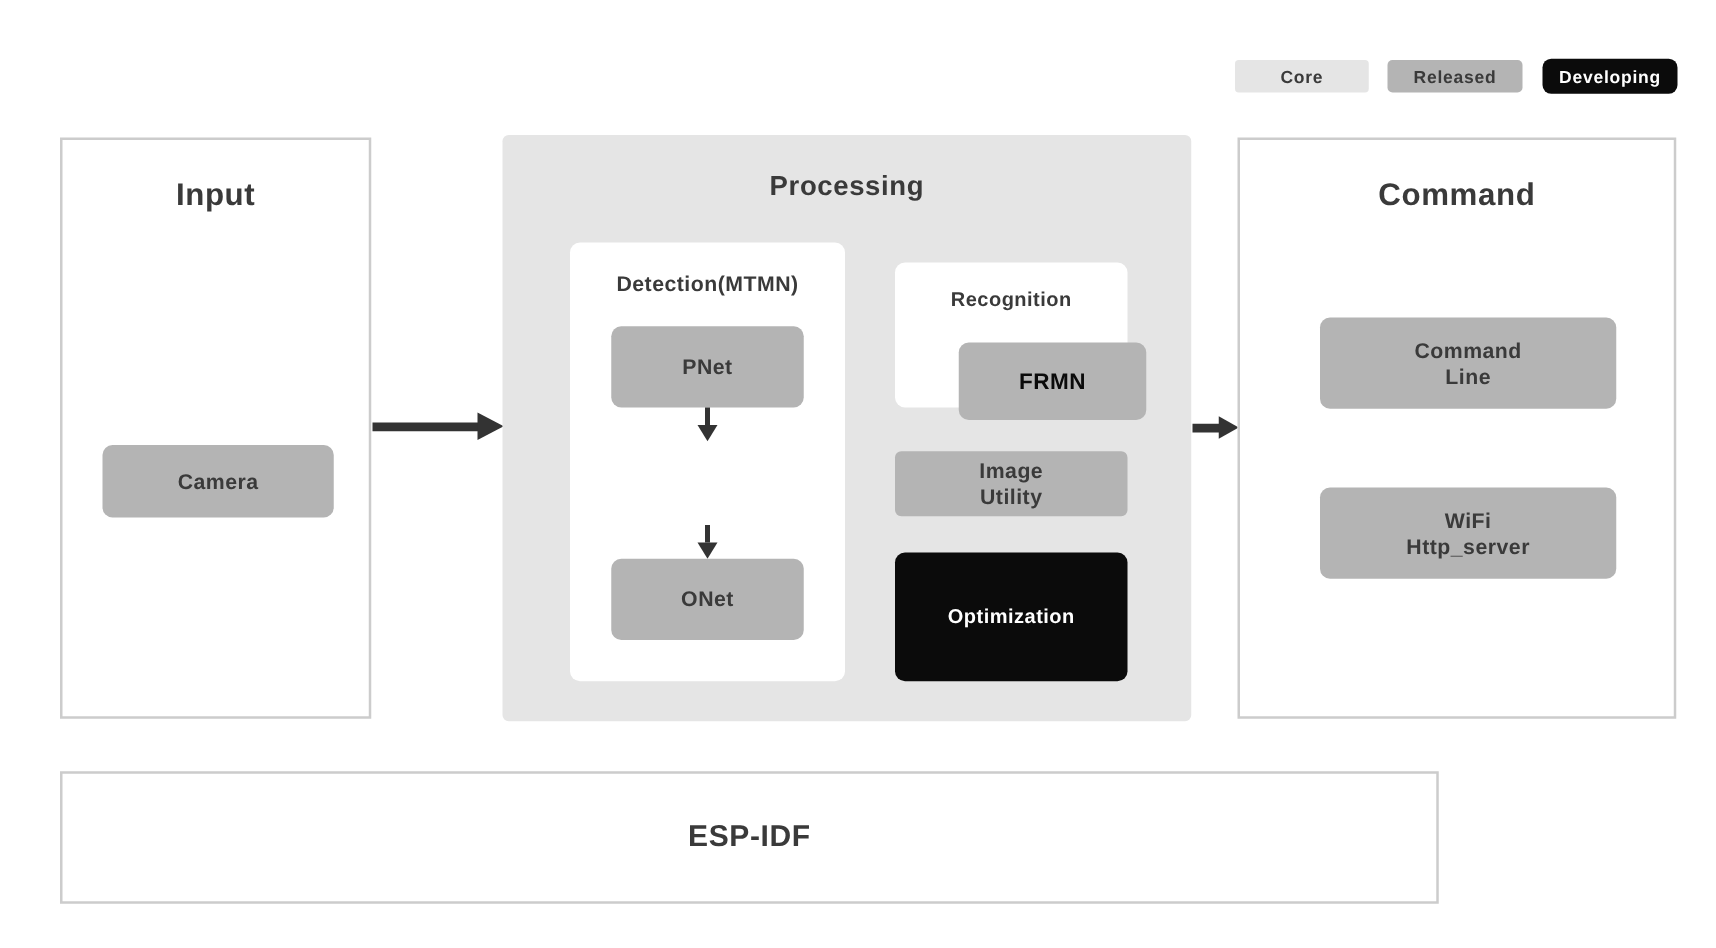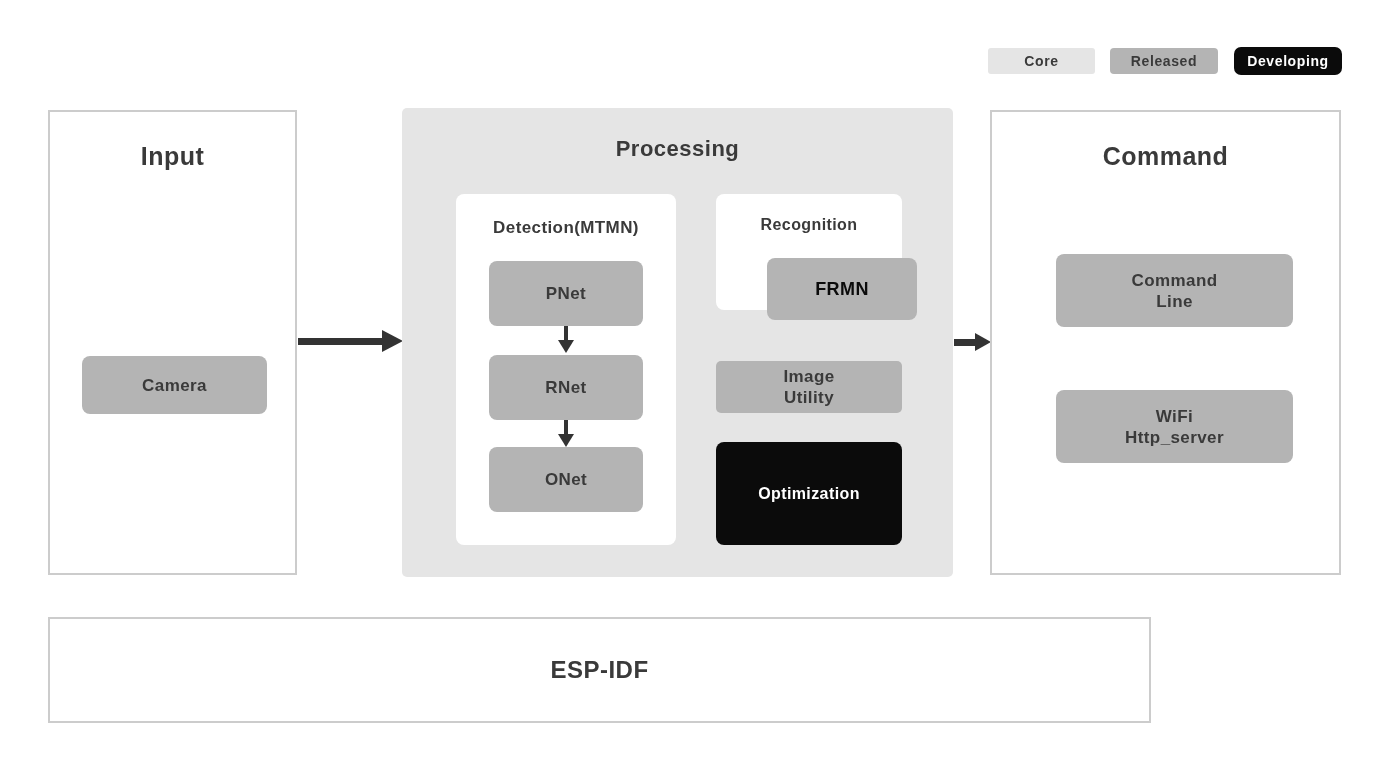--- a/index.html
+++ b/index.html
@@ -35,21 +35,21 @@
   .panel-input .panel-title,.panel-output .panel-title{top:30px;}
   .espidf-title{color:var(--text-dark);font-weight:bold;font-size:24px;letter-spacing:.5px;}
 
   
   .panel-processing{position:absolute;left:402px;top:108px;width:551px;height:469px;
     background:var(--panel-bg);border-radius:5px;}
   .processing-title{top:28px;font-size:22px;}
 
   .white-group{position:absolute;background:#ffffff;border-radius:8px;}
   .group-detection{left:54px;top:86px;width:220px;height:351px;}
-  .group-recognition{left:314px;top:86px;width:186px;height:116px;}
+  .group-recognition{left:314px;top:102px;width:186px;height:116px;}
   .group-title{position:absolute;left:0;width:100%;text-align:center;color:var(--text-dark);
     font-weight:bold;letter-spacing:.4px;}
   .detection-title{top:24px;font-size:17px;}
   .recognition-title{top:22px;font-size:16px;}
 
   
   .module{position:absolute;display:flex;align-items:center;justify-content:center;
     background:var(--module-gray);border-radius:8px;color:var(--text-dark);
     font-weight:bold;font-size:17px;letter-spacing:.4px;text-align:center;
     white-space:pre-line;line-height:21px;}
@@ -108,21 +108,20 @@
   <div class="panel-processing">
     <div class="panel-title processing-title">Processing</div>
 
     <div class="white-group group-detection">
       <div class="group-title detection-title">Detection(MTMN)</div>
       <div class="module mod-pnet">PNet</div>
       <div class="v-arrow v-arrow-1">
         <div class="shaft"></div>
         <div class="head"></div>
       </div>
-      <div class="module mod-rnet">RNet</div>
       <div class="v-arrow v-arrow-2">
         <div class="shaft"></div>
         <div class="head"></div>
       </div>
       <div class="module mod-onet">ONet</div>
     </div>
 
     <div class="white-group group-recognition">
       <div class="group-title recognition-title">Recognition</div>
       <div class="module mod-frmn">FRMN</div>

